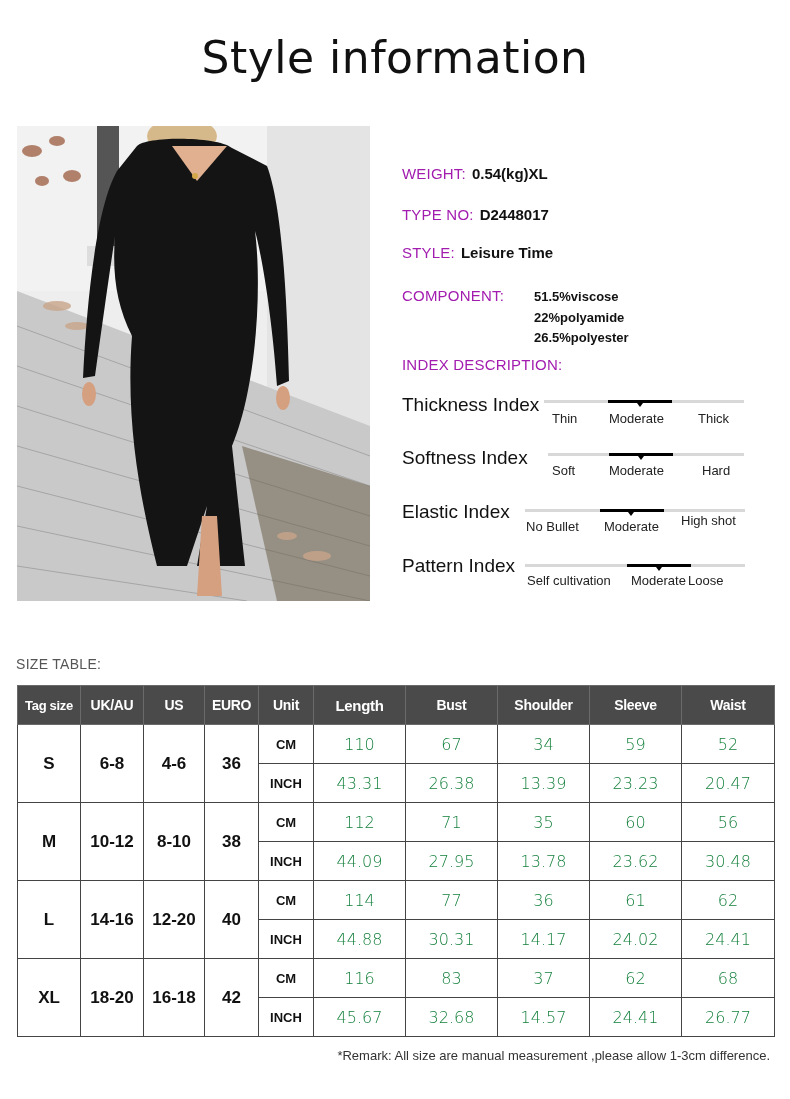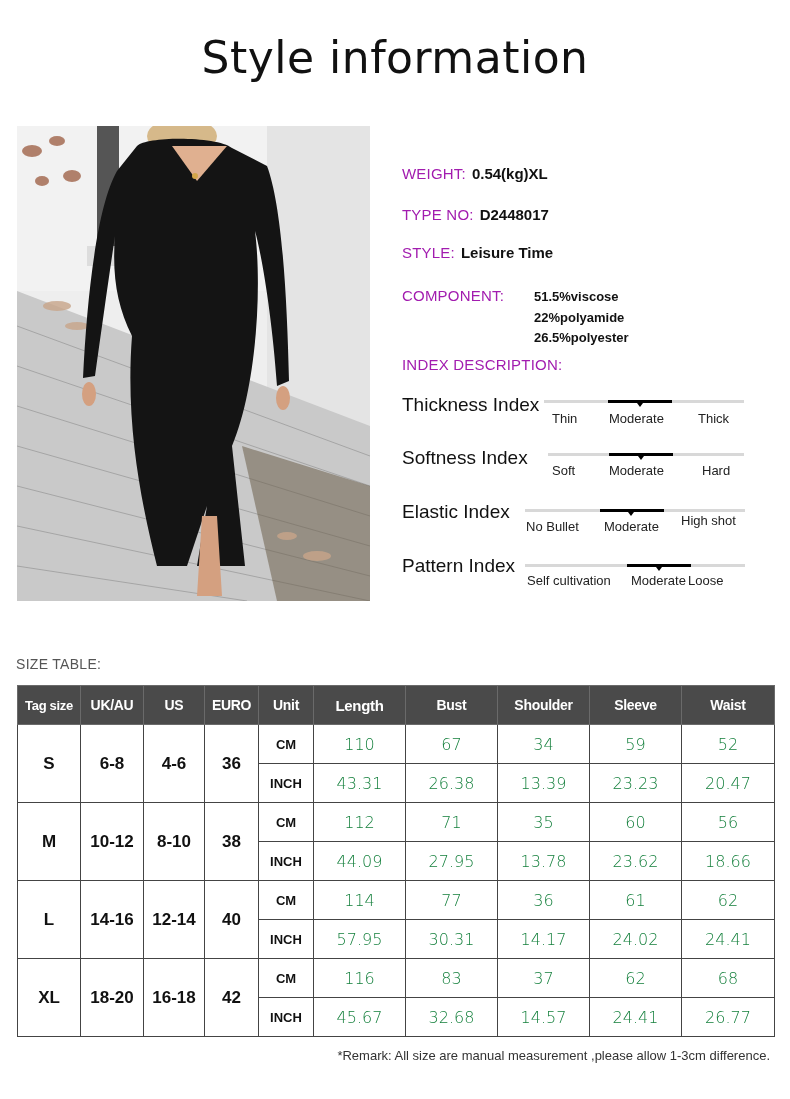--- a/index.html
+++ b/index.html
@@ -203,38 +203,38 @@
       <td class="num">35</td>
       <td class="num">60</td>
       <td class="num">56</td>
     </tr>
     <tr>
       <td class="unit">INCH</td>
       <td class="num">44.09</td>
       <td class="num">27.95</td>
       <td class="num">13.78</td>
       <td class="num">23.62</td>
-      <td class="num">18.66</td>
+      <td class="num">30.48</td>
     </tr>
 
     <tr>
       <td rowspan="2" class="key">L</td>
       <td rowspan="2" class="key">14-16</td>
-      <td rowspan="2" class="key">12-14</td>
+      <td rowspan="2" class="key">12-20</td>
       <td rowspan="2" class="key">40</td>
       <td class="unit">CM</td>
       <td class="num">114</td>
       <td class="num">77</td>
       <td class="num">36</td>
       <td class="num">61</td>
       <td class="num">62</td>
     </tr>
     <tr>
       <td class="unit">INCH</td>
-      <td class="num">57.95</td>
+      <td class="num">44.88</td>
       <td class="num">30.31</td>
       <td class="num">14.17</td>
       <td class="num">24.02</td>
       <td class="num">24.41</td>
     </tr>
 
     <tr>
       <td rowspan="2" class="key">XL</td>
       <td rowspan="2" class="key">18-20</td>
       <td rowspan="2" class="key">16-18</td>

